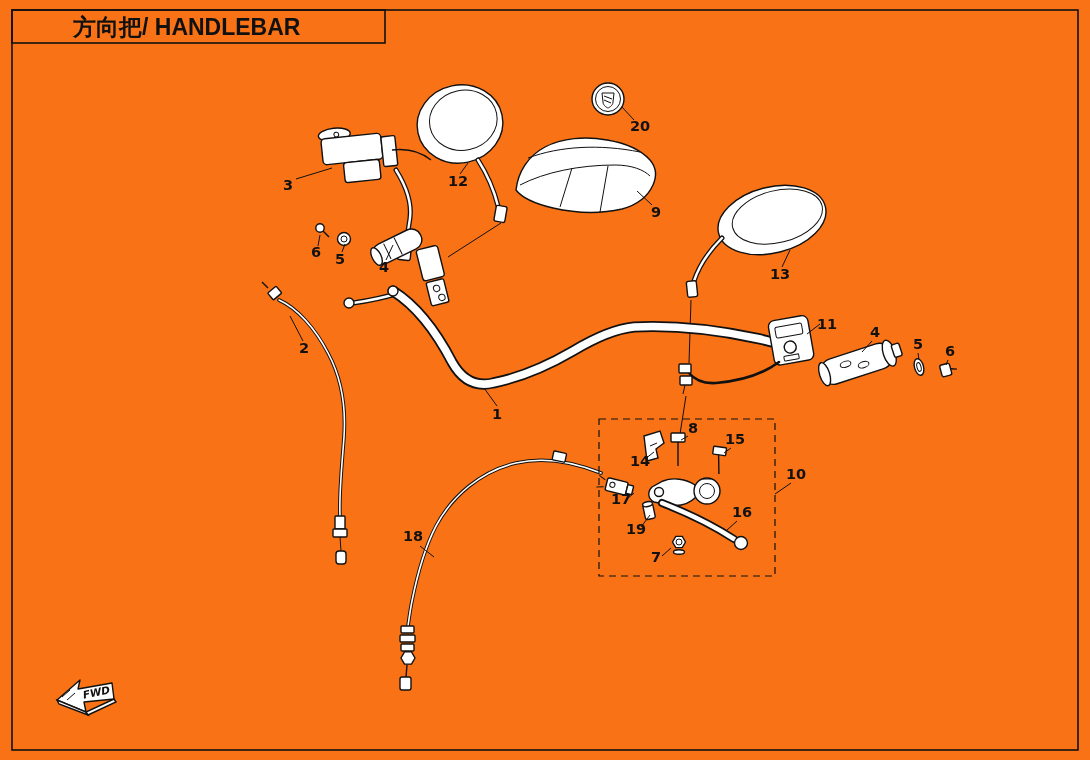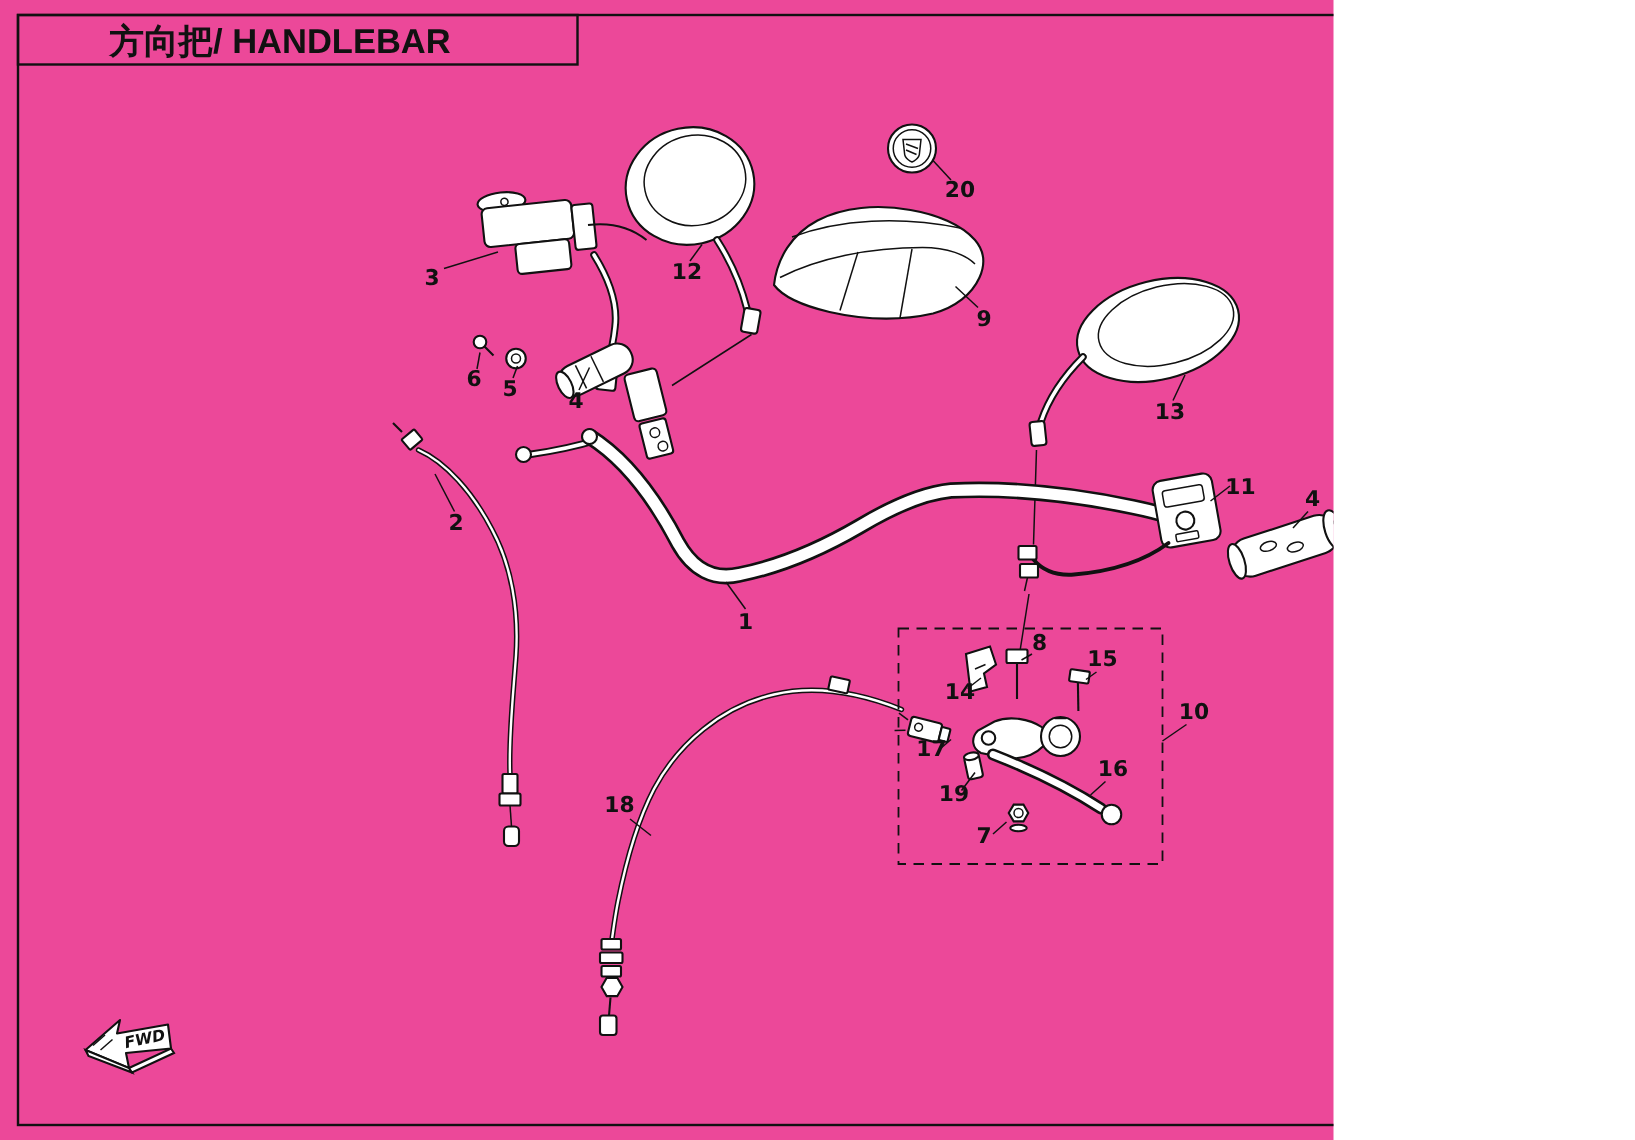--- a/index.html
+++ b/index.html
@@ -1,16 +1,16 @@
 <!DOCTYPE html>
 <html><head>
 <meta charset="utf-8">
 <style>
   html,body{margin:0;padding:0;background:#fff;}
-  .page{width:889px;height:760px;position:relative;background:#ec4899;overflow:hidden;}
+  .page{width:1090px;height:760px;position:relative;background:#f97316;overflow:hidden;}
   svg{display:block;}
   .part{fill:#ffffff;stroke:#111111;stroke-width:1.4;}
   .thin{fill:none;stroke:#111111;stroke-width:1;}
   .lineonly{fill:none;stroke:#111111;stroke-width:1.4;}
   .frame{fill:none;stroke:#111111;stroke-width:1.6;}
   .bar-o{fill:none;stroke:#111111;stroke-width:11;stroke-linecap:round;}
   .bar-i{fill:none;stroke:#ffffff;stroke-width:7.5;stroke-linecap:round;}
   .tube-o{fill:none;stroke:#111111;stroke-width:5;stroke-linecap:round;}
   .tube-i{fill:none;stroke:#ffffff;stroke-width:2.4;stroke-linecap:round;}
   .cable-o{fill:none;stroke:#111111;stroke-width:3.6;stroke-linecap:round;}

